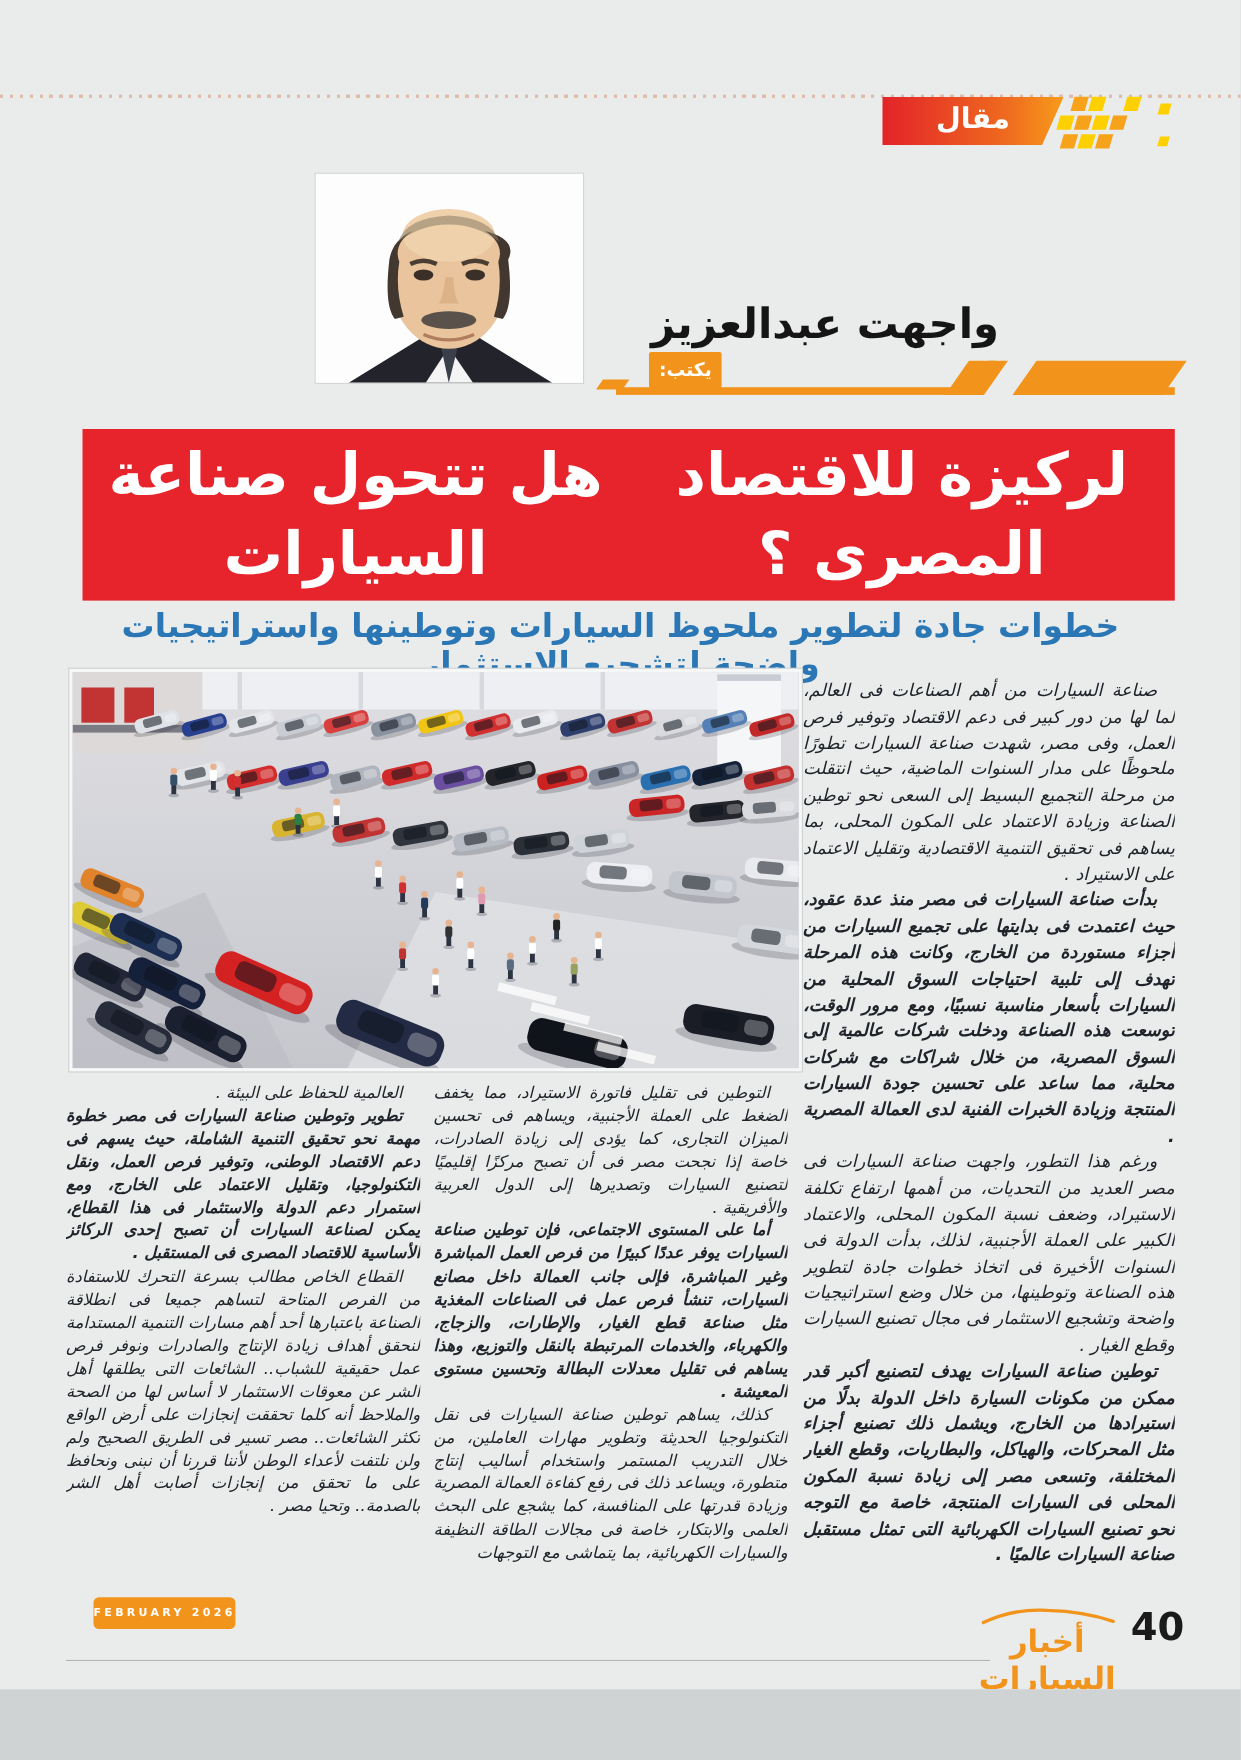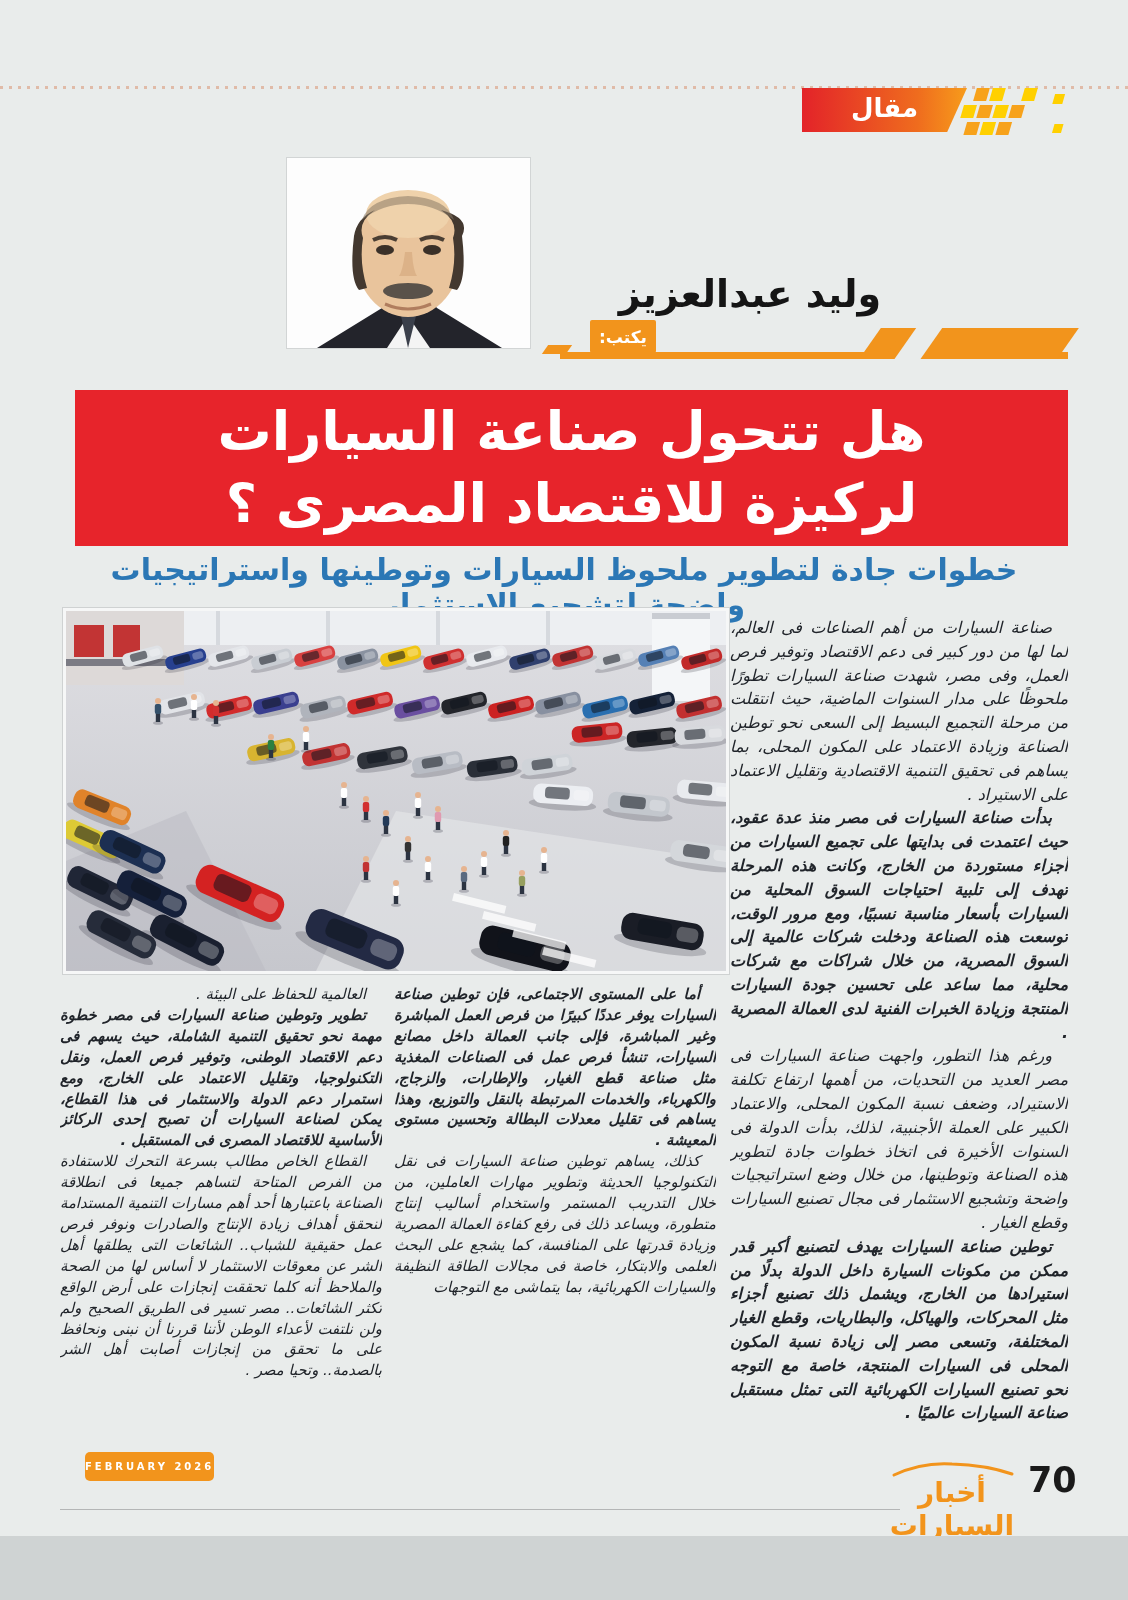--- a/index.html
+++ b/index.html
@@ -27,21 +27,21 @@
     border-radius:2px;display:flex;align-items:center;justify-content:center;
     color:#fff;font-size:17px;font-weight:bold;direction:rtl;}
   .ribbon-line{position:absolute;left:560px;top:352px;width:508px;height:7px;background:#f2941c;}
   .ribbon-dash{position:absolute;left:545px;top:345px;width:24px;height:9px;background:#f2941c;transform:skewX(-35deg);}
   .ribbon-end{position:absolute;left:888px;top:328px;width:180px;height:31px;background:#f2941c;transform:skewX(-35deg);}
   .ribbon-cut{position:absolute;left:905px;top:324px;width:26px;height:40px;background:#e9eceb;transform:skewX(-35deg);}
   .ribbon-tip{position:absolute;left:870px;top:328px;width:24px;height:31px;background:#f2941c;transform:skewX(-35deg);}
 
   
   .banner{position:absolute;left:75px;top:390px;width:993px;height:156px;background:#e7242b;
-    display:flex;flex-direction:column;align-items:center;justify-content:center;}
+    display:flex;flex-direction:row;align-items:center;justify-content:center;}
   .banner div{color:#fff;font-weight:bold;font-size:54px;line-height:72px;direction:rtl;
     text-align:center;width:100%;letter-spacing:-1px;}
   .subhead{position:absolute;left:60px;top:552px;width:1008px;text-align:center;direction:rtl;
     color:#2b77b5;font-size:30px;font-weight:bold;}
 
   
   .photo{position:absolute;left:63px;top:608px;width:660px;height:360px;
     background:#cdced4;border:3px solid #f6f7f7;box-shadow:0 0 0 1px #cfd2d2;box-sizing:content-box;}
   .photo svg{display:block;}
 
@@ -104,21 +104,21 @@
       <path d="M75 62 Q95 46 121 46 Q147 46 167 62 Q160 40 121 38 Q82 40 75 62 Z" fill="#8a7a66" opacity="0.55"></path>
       <ellipse cx="98" cy="92" rx="9" ry="5" fill="#3a3028"></ellipse>
       <ellipse cx="145" cy="92" rx="9" ry="5" fill="#3a3028"></ellipse>
       <path d="M86 82 Q98 76 110 82" stroke="#4a3e33" stroke-width="4" fill="none"></path>
       <path d="M133 82 Q145 76 157 82" stroke="#4a3e33" stroke-width="4" fill="none"></path>
       <path d="M118 94 Q116 112 112 118 L130 118 Q126 112 125 94 Z" fill="#dcb288"></path>
       <ellipse cx="121" cy="133" rx="25" ry="8" fill="#5a524a"></ellipse>
       <path d="M98 146 Q121 156 144 146" stroke="#b07d5e" stroke-width="3" fill="none"></path>
     </svg>
   </div>
-  <div class="author-name">وليد عبدالعزيز</div>
+  <div class="author-name">واجهت عبدالعزيز</div>
   <div class="byline">يكتب:</div>
   <div class="ribbon-dash"></div>
   <div class="ribbon-line"></div>
   <div class="ribbon-end"></div>
   <div class="ribbon-cut"></div>
   <div class="ribbon-tip"></div>
 
   <div class="banner">
     <div>هل تتحول صناعة السيارات</div>
     <div>لركيزة للاقتصاد المصرى ؟</div>
@@ -574,30 +574,31 @@
     </svg>
   </div>
 
   <div class="col col-right">
       <p>صناعة السيارات من أهم الصناعات فى العالم، لما لها من دور كبير فى دعم الاقتصاد وتوفير فرص العمل، وفى مصر، شهدت صناعة السيارات تطورًا ملحوظًا على مدار السنوات الماضية، حيث انتقلت من مرحلة التجميع البسيط إلى السعى نحو توطين الصناعة وزيادة الاعتماد على المكون المحلى، بما يساهم فى تحقيق التنمية الاقتصادية وتقليل الاعتماد على الاستيراد .</p>
       <p class="bold">بدأت صناعة السيارات فى مصر منذ عدة عقود، حيث اعتمدت فى بدايتها على تجميع السيارات من أجزاء مستوردة من الخارج، وكانت هذه المرحلة تهدف إلى تلبية احتياجات السوق المحلية من السيارات بأسعار مناسبة نسبيًا، ومع مرور الوقت، توسعت هذه الصناعة ودخلت شركات عالمية إلى السوق المصرية، من خلال شراكات مع شركات محلية، مما ساعد على تحسين جودة السيارات المنتجة وزيادة الخبرات الفنية لدى العمالة المصرية .</p>
       <p>ورغم هذا التطور، واجهت صناعة السيارات فى مصر العديد من التحديات، من أهمها ارتفاع تكلفة الاستيراد، وضعف نسبة المكون المحلى، والاعتماد الكبير على العملة الأجنبية، لذلك، بدأت الدولة فى السنوات الأخيرة فى اتخاذ خطوات جادة لتطوير هذه الصناعة وتوطينها، من خلال وضع استراتيجيات واضحة وتشجيع الاستثمار فى مجال تصنيع السيارات وقطع الغيار .</p>
       <p class="bold">توطين صناعة السيارات يهدف لتصنيع أكبر قدر ممكن من مكونات السيارة داخل الدولة بدلًا من استيرادها من الخارج، ويشمل ذلك تصنيع أجزاء مثل المحركات، والهياكل، والبطاريات، وقطع الغيار المختلفة، وتسعى مصر إلى زيادة نسبة المكون المحلى فى السيارات المنتجة، خاصة مع التوجه نحو تصنيع السيارات الكهربائية التى تمثل مستقبل صناعة السيارات عالميًا .</p>
     </div>
   <div class="col col-mid">
+      <p>التوطين فى تقليل فاتورة الاستيراد، مما يخفف الضغط على العملة الأجنبية، ويساهم فى تحسين الميزان التجارى، كما يؤدى إلى زيادة الصادرات، خاصة إذا نجحت مصر فى أن تصبح مركزًا إقليميًا لتصنيع السيارات وتصديرها إلى الدول العربية والأفريقية .</p>
       <p class="bold">أما على المستوى الاجتماعى، فإن توطين صناعة السيارات يوفر عددًا كبيرًا من فرص العمل المباشرة وغير المباشرة، فإلى جانب العمالة داخل مصانع السيارات، تنشأ فرص عمل فى الصناعات المغذية مثل صناعة قطع الغيار، والإطارات، والزجاج، والكهرباء، والخدمات المرتبطة بالنقل والتوزيع، وهذا يساهم فى تقليل معدلات البطالة وتحسين مستوى المعيشة .</p>
       <p>كذلك، يساهم توطين صناعة السيارات فى نقل التكنولوجيا الحديثة وتطوير مهارات العاملين، من خلال التدريب المستمر واستخدام أساليب إنتاج متطورة، ويساعد ذلك فى رفع كفاءة العمالة المصرية وزيادة قدرتها على المنافسة، كما يشجع على البحث العلمى والابتكار، خاصة فى مجالات الطاقة النظيفة والسيارات الكهربائية، بما يتماشى مع التوجهات</p>
     </div>
   <div class="col col-left">
       <p>العالمية للحفاظ على البيئة .</p>
       <p class="bold">تطوير وتوطين صناعة السيارات فى مصر خطوة مهمة نحو تحقيق التنمية الشاملة، حيث يسهم فى دعم الاقتصاد الوطنى، وتوفير فرص العمل، ونقل التكنولوجيا، وتقليل الاعتماد على الخارج، ومع استمرار دعم الدولة والاستثمار فى هذا القطاع، يمكن لصناعة السيارات أن تصبح إحدى الركائز الأساسية للاقتصاد المصرى فى المستقبل .</p>
       <p>القطاع الخاص مطالب بسرعة التحرك للاستفادة من الفرص المتاحة لتساهم جميعا فى انطلاقة الصناعة باعتبارها أحد أهم مسارات التنمية المستدامة لنحقق أهداف زيادة الإنتاج والصادرات ونوفر فرص عمل حقيقية للشباب.. الشائعات التى يطلقها أهل الشر عن معوقات الاستثمار لا أساس لها من الصحة والملاحظ أنه كلما تحققت إنجازات على أرض الواقع تكثر الشائعات.. مصر تسير فى الطريق الصحيح ولم ولن نلتفت لأعداء الوطن لأننا قررنا أن نبنى ونحافظ على ما تحقق من إنجازات أصابت أهل الشر بالصدمة.. وتحيا مصر .</p>
     </div>
 
   <div class="date-badge">FEBRUARY 2026</div>
   <div class="footer-rule"></div>
   <svg class="mag-swoosh" width="130" height="18">
     <path d="M6 15 Q34 2 64 4 Q98 5 124 14" stroke="#f2941c" stroke-width="3" fill="none" stroke-linecap="round"></path>
   </svg>
   <div class="mag-logo">أخبار السيارات</div>
-  <div class="page-num">70</div>
+  <div class="page-num">40</div>
 
 </div>
 
 </body></html>

